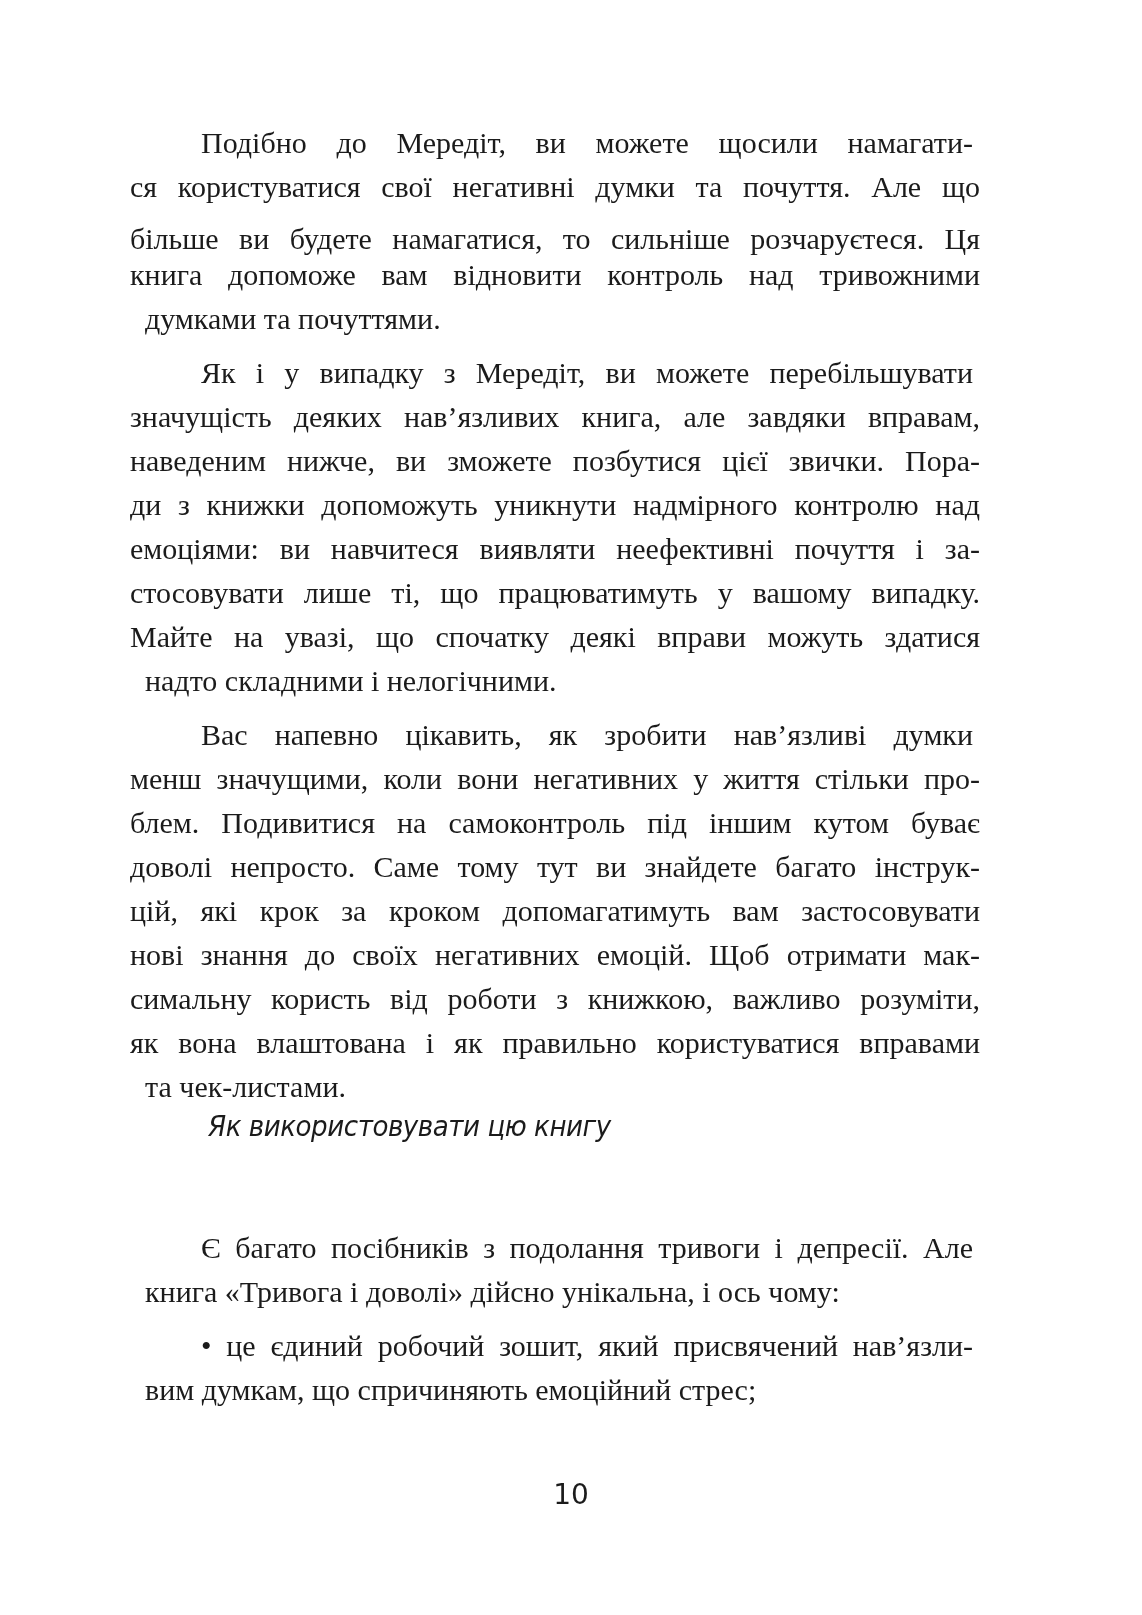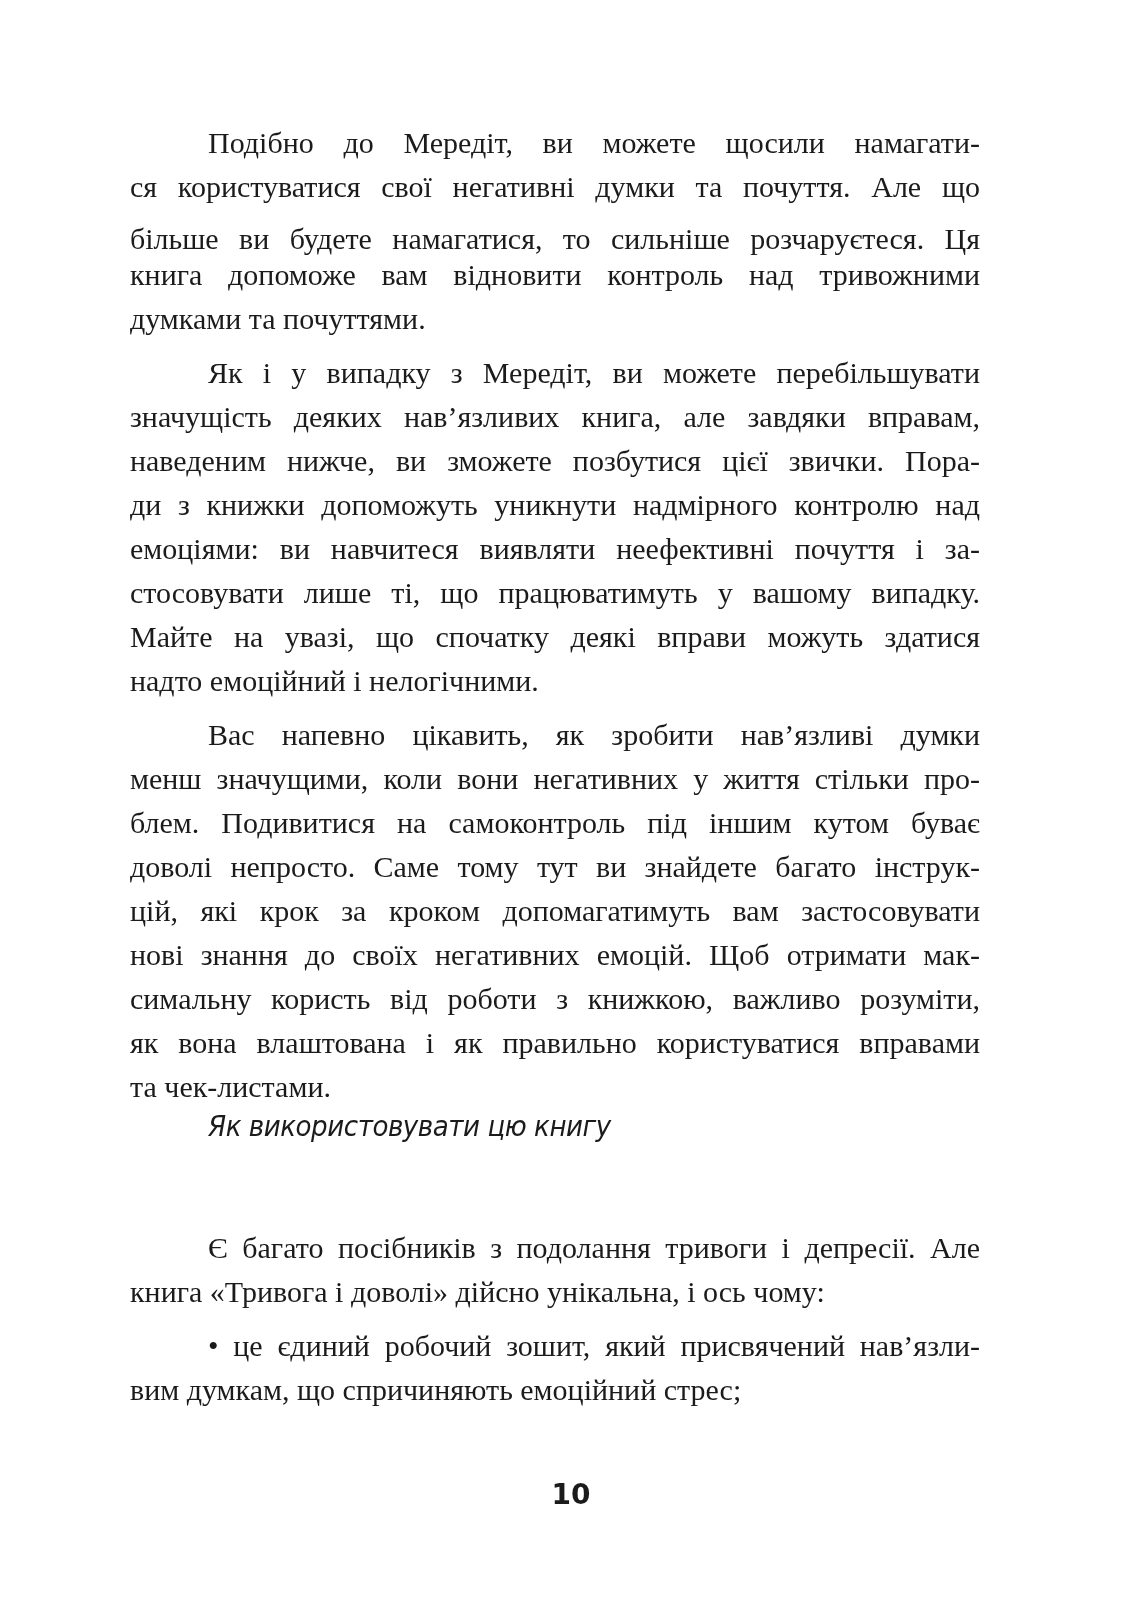--- a/index.html
+++ b/index.html
@@ -17,22 +17,22 @@
       left: 0;
       width: 850px;
       font-size: 30px;
       line-height: 44px;
       height: 44px;
       white-space: nowrap;
       text-align: justify;
       text-align-last: justify;
       transform-origin: left center;
     }
-    .line.last { text-align-last: left; }
-    .line.indent { left: 78px; width: 772px; }
+    .line.last { text-align-last: left; margin-left: 15px; }
+    .line.indent { left: 71px; width: 772px; }
     .heading {
       position: absolute;
       left: 78px;
       top: 1105px;
       font-family: "DejaVu Sans", "Liberation Sans", sans-serif;
       font-style: italic;
       font-size: 29px;
       line-height: 44px;
       color: #1b1b1b;
       letter-spacing: -0.5px;
@@ -41,42 +41,41 @@
     }
     .page-number {
       position: absolute;
       left: 0;
       width: 1142px;
       top: 1478px;
       text-align: center;
       font-family: "DejaVu Sans", "Liberation Sans", sans-serif;
       font-size: 28px;
       color: #1b1b1b;
-      font-weight: bold;
     }
   </style>
 </head>
 <body>
 
 <div class="page">
 
   <div class="line indent" style="top:121px">Подібно до Мередіт, ви можете щосили намагати-</div>
   <div class="line" style="top:165px">ся користуватися свої негативні думки та почуття. Але що</div>
   <div class="line" style="top:217px">більше ви будете намагатися, то сильніше розчаруєтеся. Ця</div>
   <div class="line" style="top:253px">книга допоможе вам відновити контроль над тривожними</div>
   <div class="line last" style="top:297px">думками та почуттями.</div>
 
   <div class="line indent" style="top:351px">Як і у випадку з Мередіт, ви можете перебільшувати</div>
   <div class="line" style="top:395px">значущість деяких нав’язливих книга, але завдяки вправам,</div>
   <div class="line" style="top:439px">наведеним нижче, ви зможете позбутися цієї звички. Пора-</div>
   <div class="line" style="top:483px">ди з книжки допоможуть уникнути надмірного контролю над</div>
   <div class="line" style="top:527px">емоціями: ви навчитеся виявляти неефективні почуття і за-</div>
   <div class="line" style="top:571px">стосовувати лише ті, що працюватимуть у вашому випадку.</div>
   <div class="line" style="top:615px">Майте на увазі, що спочатку деякі вправи можуть здатися</div>
-  <div class="line last" style="top:659px">надто емоційний і нелогічними.</div>
+  <div class="line last" style="top:659px">надто складними і нелогічними.</div>
 
   <div class="line indent" style="top:713px">Вас напевно цікавить, як зробити нав’язливі думки</div>
   <div class="line" style="top:757px">менш значущими, коли вони негативних у життя стільки про-</div>
   <div class="line" style="top:801px">блем. Подивитися на самоконтроль під іншим кутом буває</div>
   <div class="line" style="top:845px">доволі непросто. Саме тому тут ви знайдете багато інструк-</div>
   <div class="line" style="top:889px">цій, які крок за кроком допомагатимуть вам застосовувати</div>
   <div class="line" style="top:933px">нові знання до своїх негативних емоцій. Щоб отримати мак-</div>
   <div class="line" style="top:977px">симальну користь від роботи з книжкою, важливо розуміти,</div>
   <div class="line" style="top:1021px">як вона влаштована і як правильно користуватися вправами</div>
   <div class="line last" style="top:1065px">та чек-листами.</div>

